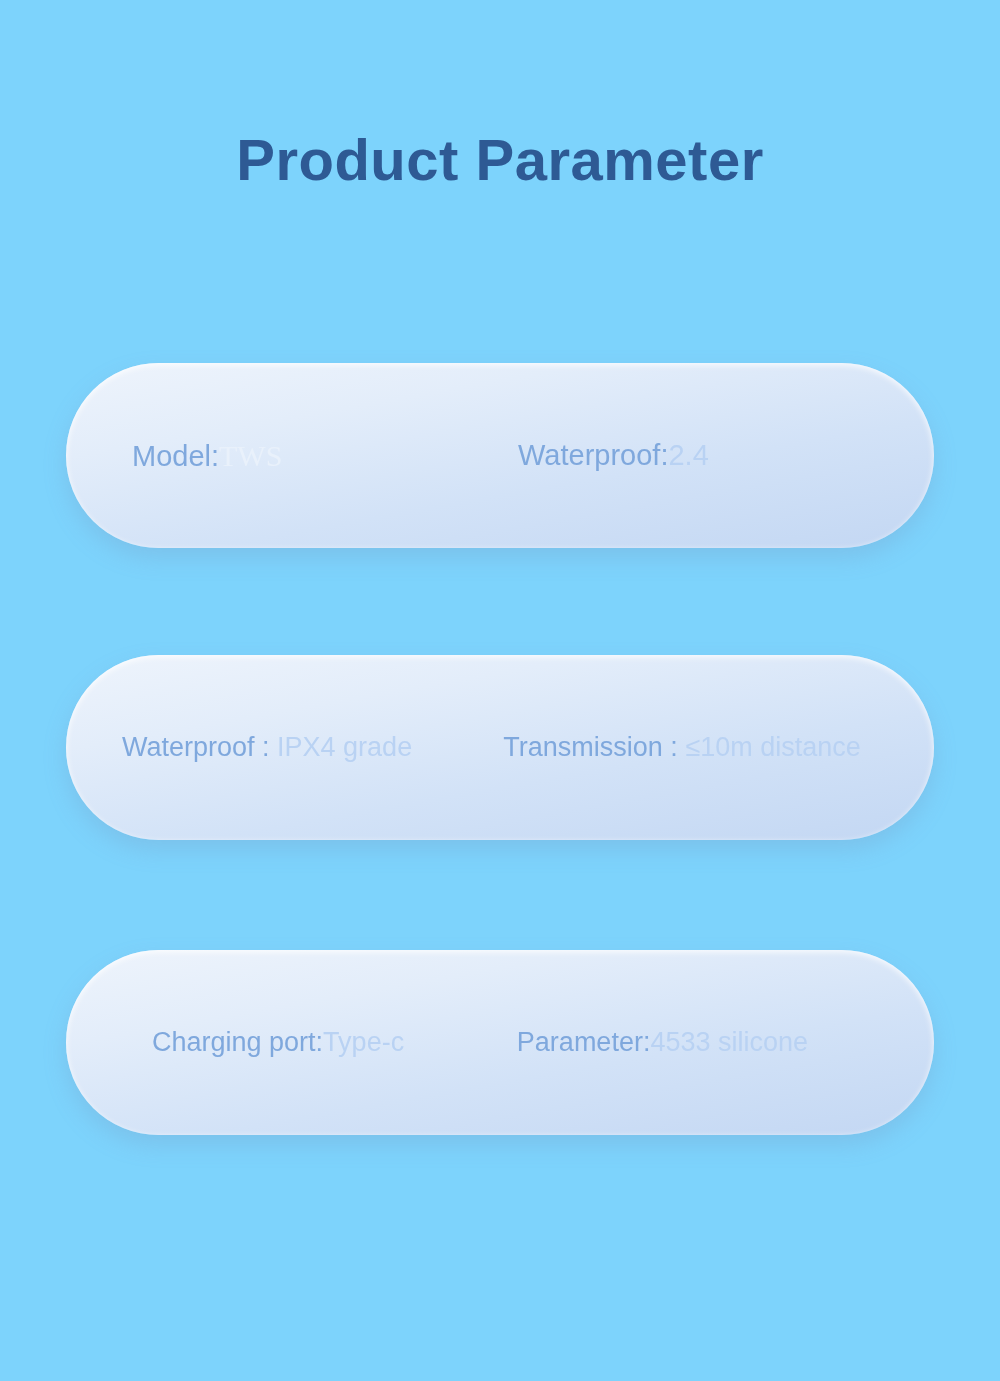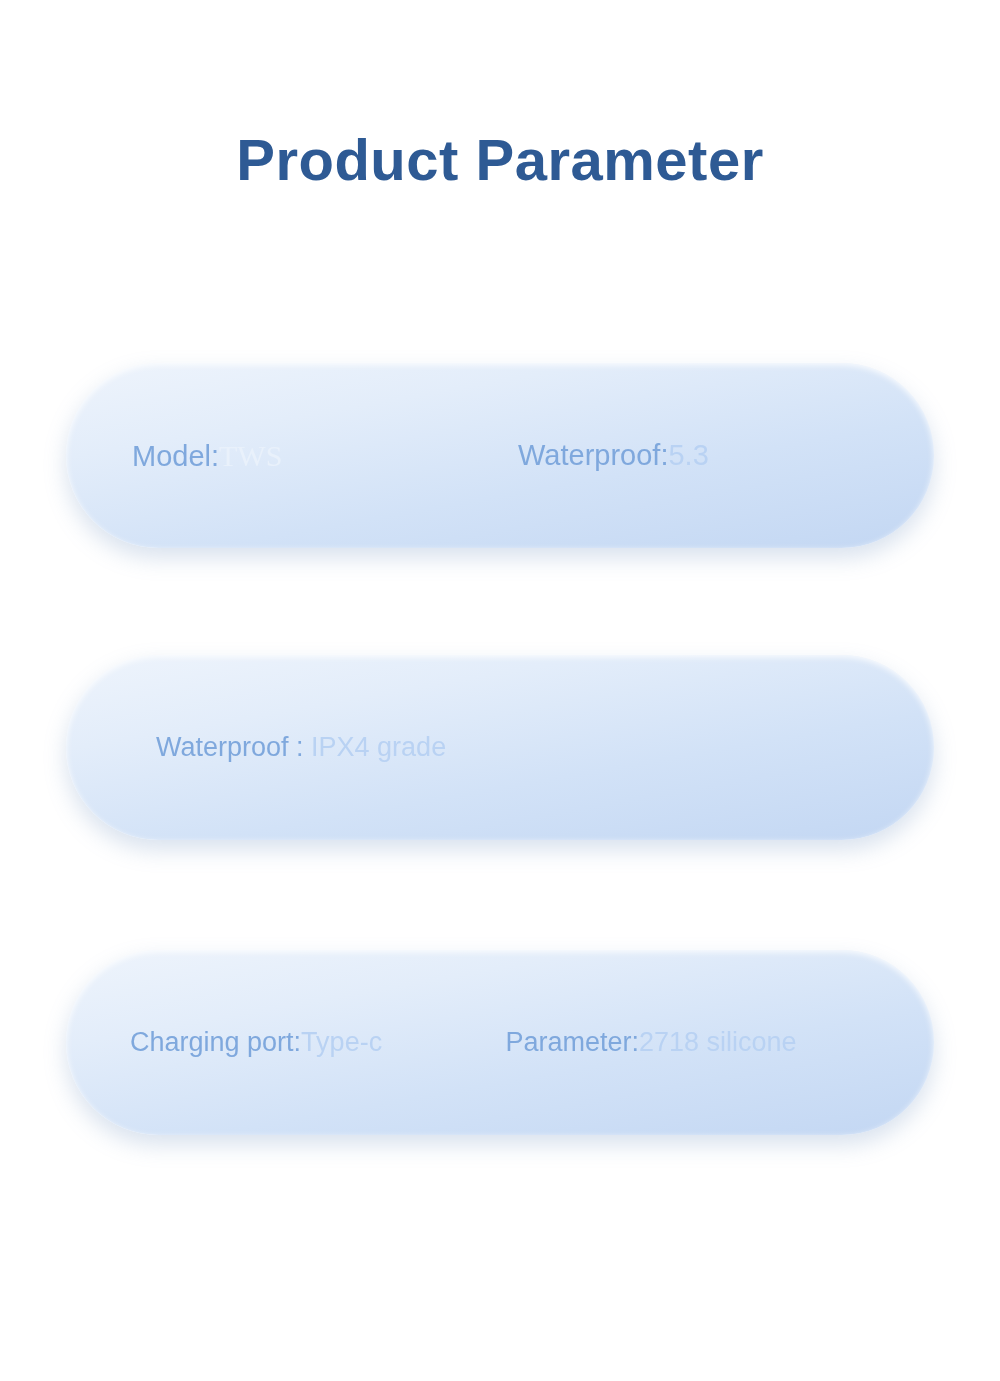--- a/index.html
+++ b/index.html
@@ -12,21 +12,21 @@
     background: #bed3ef;
     font-family: "Liberation Sans", sans-serif;
     overflow: hidden;
     position: relative;
   }
 
   .page {
     position: relative;
     width: 1000px;
     height: 1381px;
-    background: #ffffff;
+    background: #7dd3fc;
   }
 
   .page-title {
     position: absolute;
     top: 128px;
     left: 0;
     width: 1000px;
     text-align: center;
     font-size: 58px;
     font-weight: bold;
@@ -81,59 +81,62 @@
 
   .pill-2 .cell { font-size: 27px; }
   .pill-2 .cell-a { width: 390px; }
   .pill-2 .cell-b { width: 420px; }
 
   .pill-3 .cell { font-size: 27px; }
   .pill-3 .cell-a { width: 395px; }
   .pill-3 .cell-b { width: 430px; }
 
   .pill-1 .pill-inner { padding-left: 42px; }
-  .pill-2 .pill-inner { padding-left: 66px; justify-content: space-between; }
-  .pill-3 .pill-inner { padding-left: 40px; }
+  .pill-2 .pill-inner { padding-left: 32px; justify-content: space-between; }
+  .pill-3 .pill-inner { padding-left: 62px; }
 
   .serif-val {
     font-family: "Liberation Serif", serif;
     color: #e9f1fb;
     font-size: 30px;
   }
 </style>
 </head>
 <body>
 
 <div class="page">
 
   <div class="page-title">Product Parameter</div>
 
   <div class="pill pill-1">
     <div class="pill-inner">
       <div class="cell cell-a">
         <span class="label">Model:</span><span class="serif-val">TWS</span>
       </div>
       <div class="cell cell-b">
-        <span class="label">Waterproof:</span><span class="value">5.3</span>
+        <span class="label">Waterproof:</span><span class="value">2.4</span>
       </div>
     </div>
   </div>
 
   <div class="pill pill-2">
     <div class="pill-inner">
       <div class="cell cell-a">
         <span class="label">Waterproof : </span><span class="value">IPX4 grade</span>
+      </div>
+      <div class="cell cell-b">
+        <span class="label">Transmission : </span><span class="value">≤10m distance</span>
       </div>
     </div>
   </div>
 
   <div class="pill pill-3">
     <div class="pill-inner">
       <div class="cell cell-a">
         <span class="label">Charging port:</span><span class="value">Type-c</span>
       </div>
       <div class="cell cell-b">
-        <span class="label">Parameter:</span><span class="value">2718 silicone</span>
+        <span class="label">Parameter:</span><span class="value">4533 silicone</span>
       </div>
     </div>
   </div>
 
 </div>
 
 </body></html>

